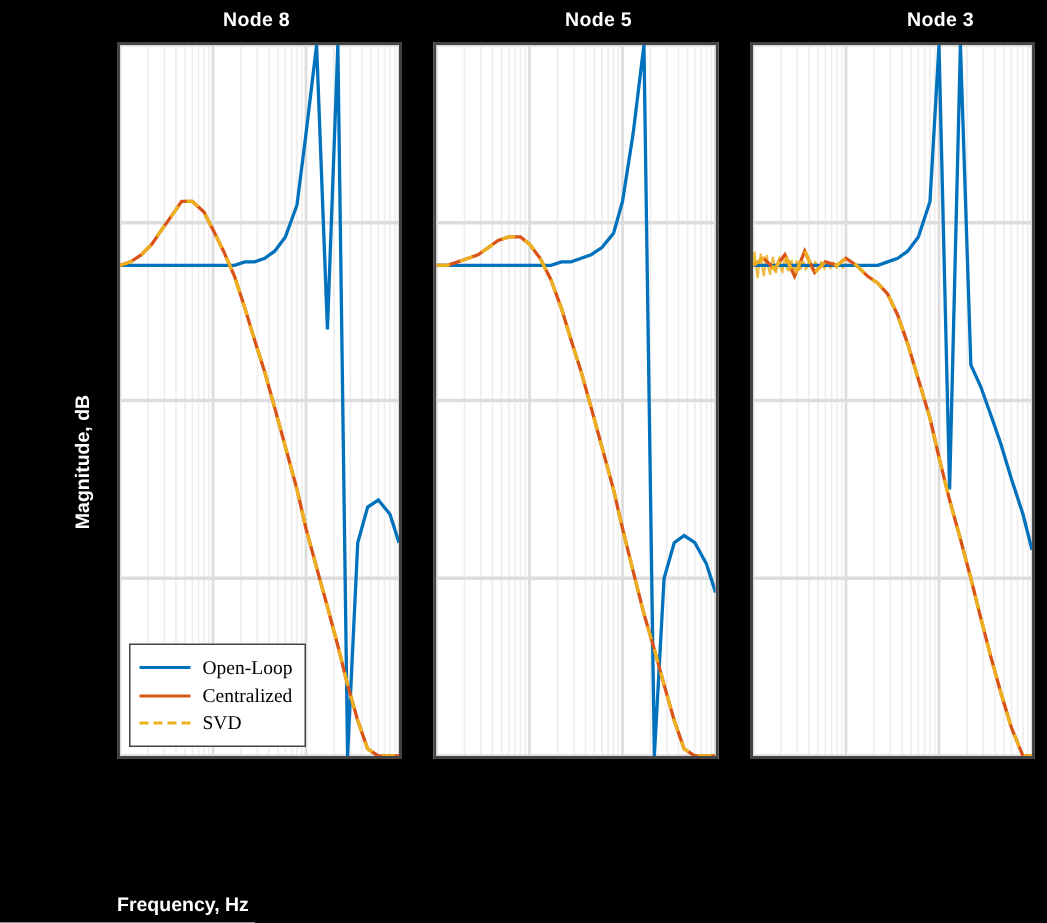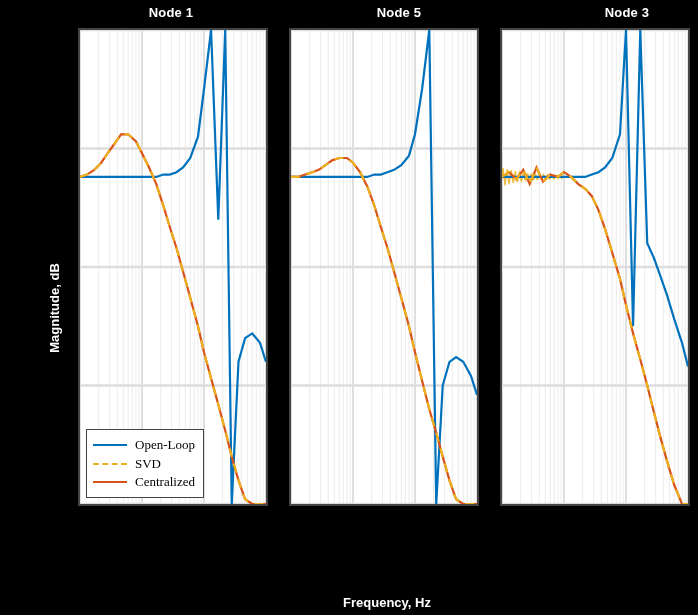--- a/index.html
+++ b/index.html
@@ -36,21 +36,21 @@
     transform:translateY(-50%) rotate(-90deg);
     transform-origin:center;
     color:#fff;
     font:700 13px/1 "Helvetica Neue",Arial,sans-serif;
     white-space:nowrap;
   }
   .xlab{
     position:absolute;
     left:78px; bottom:6px;
     width:618px;
-    text-align:center;
+    text-align:left;
     color:#fff;
     font:700 13px/1 "Helvetica Neue",Arial,sans-serif;
   }
   .panels{
     position:absolute;
     left:78px; top:28px;
     width:612px; height:478px;
     display:grid;
     grid-template-columns:repeat(3,1fr);
     gap:21px;
@@ -90,21 +90,21 @@
   .series .cen{stroke:var(--cen);}
   .series .svd{stroke:var(--svd);stroke-dasharray:9 7;}
   .series .svdnoise{stroke:var(--svd);stroke-width:1.4;opacity:0.85;stroke-dasharray:none;}
 </style>
 </head>
 <body>
 
 <div class="stage">
 
   <div class="toprow">
-    <span>Node 1</span>
+    <span>Node 8</span>
     <span>Node 5</span>
     <span>Node 3</span>
   </div>
 
   <div class="ylab">Magnitude, dB</div>
   <div class="xlab">Frequency, Hz</div>
 
   <div class="panels">
 
     <div class="panel">
@@ -155,26 +155,26 @@
           <path class="cen" d="M 0.000 62.000 L 3.798 61.000 L 7.682 59.000 L 11.414 56.000 L 14.905 52.000 L 18.543 48.000 L 22.092 44.000 L 25.938 44.000 L 30.103 47.000 L 33.333 52.000 L 37.131 58.000 L 41.015 65.000 L 44.747 74.000 L 48.239 83.000 L 51.877 92.000 L 55.425 102.000 L 59.272 113.000 L 63.436 125.000 L 66.667 136.000 L 70.465 147.000 L 74.348 158.000 L 78.081 169.000 L 81.572 180.000 L 85.210 190.000 L 88.759 198.000 L 92.605 200.000 L 96.770 200.000 L 100.000 200.000"></path>
           <path class="svd" d="M 0.000 62.000 L 3.798 61.000 L 7.682 59.000 L 11.414 56.000 L 14.905 52.000 L 18.543 48.000 L 22.092 44.000 L 25.938 44.000 L 30.103 47.000 L 33.333 52.000 L 37.131 58.000 L 41.015 65.000 L 44.747 74.000 L 48.239 83.000 L 51.877 92.000 L 55.425 102.000 L 59.272 113.000 L 63.436 125.000 L 66.667 136.000 L 70.465 147.000 L 74.348 158.000 L 78.081 169.000 L 81.572 180.000 L 85.210 190.000 L 88.759 198.000 L 92.605 200.000 L 96.770 200.000 L 100.000 200.000"></path>
         </g>
       </svg>
       <div class="legend">
         <div class="row">
           <span class="sw open"></span>
           <span>Open-Loop</span>
         </div>
         <div class="row">
+          <span class="sw cen"></span>
+          <span>Centralized</span>
+        </div>
+        <div class="row">
           <span class="sw svd"></span>
           <span>SVD</span>
-        </div>
-        <div class="row">
-          <span class="sw cen"></span>
-          <span>Centralized</span>
         </div>
       </div>
     </div>
 
     <div class="panel">
       <svg viewBox="0 0 100 200" preserveAspectRatio="none">
         <g class="grid minor">
             <line x1="0" x2="0" y1="0" y2="200"></line>
             <line x1="10.034333188799373" x2="10.034333188799373" y1="0" y2="200"></line>
             <line x1="15.904041823988749" x2="15.904041823988749" y1="0" y2="200"></line>

